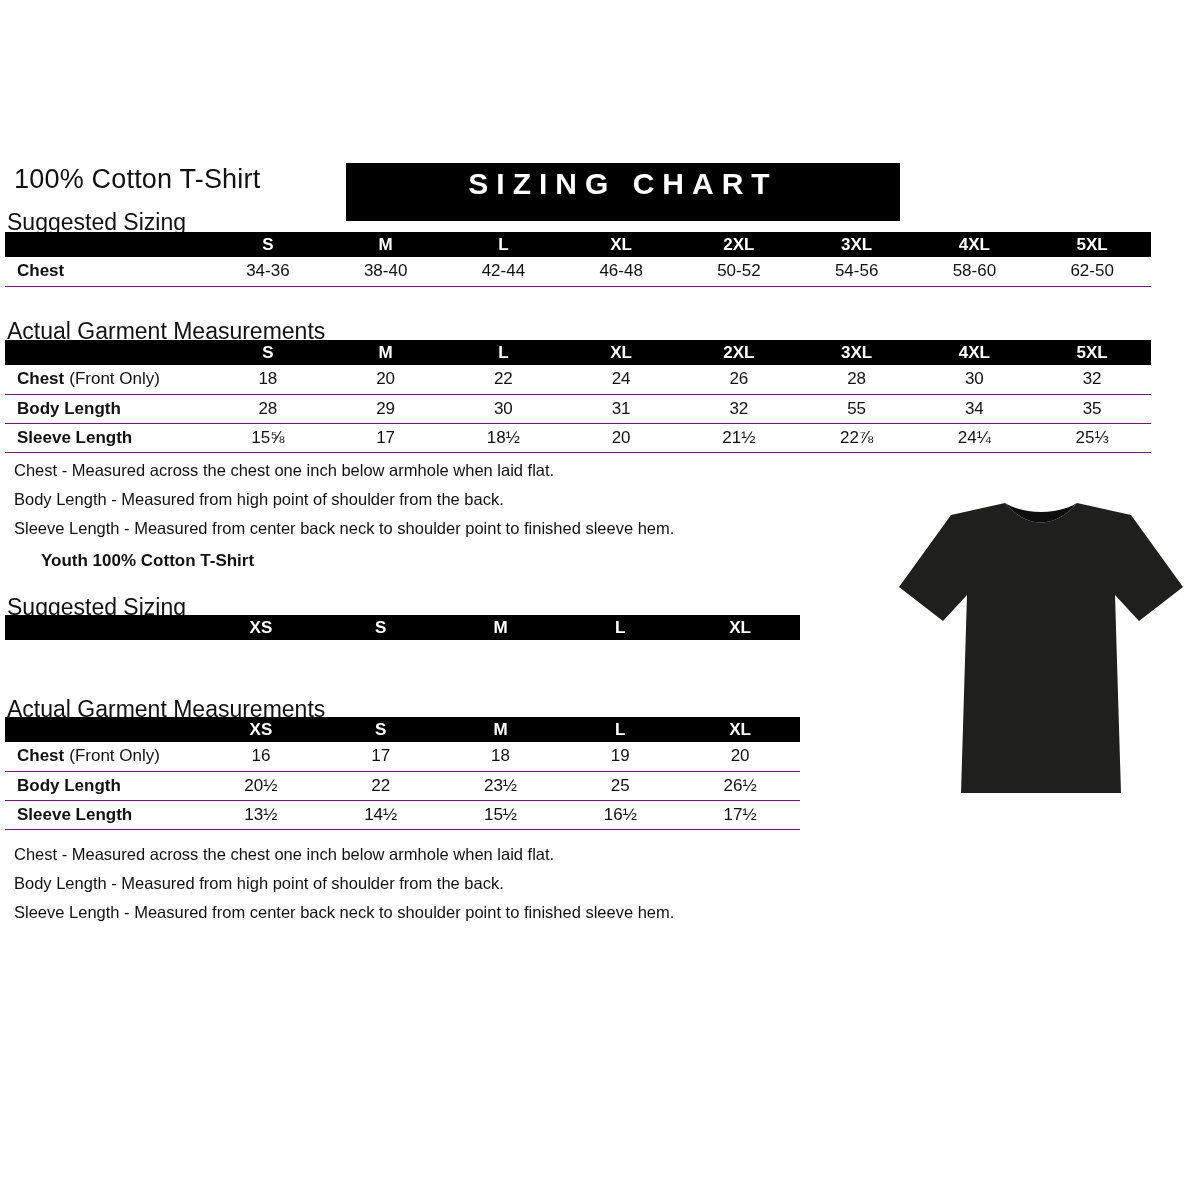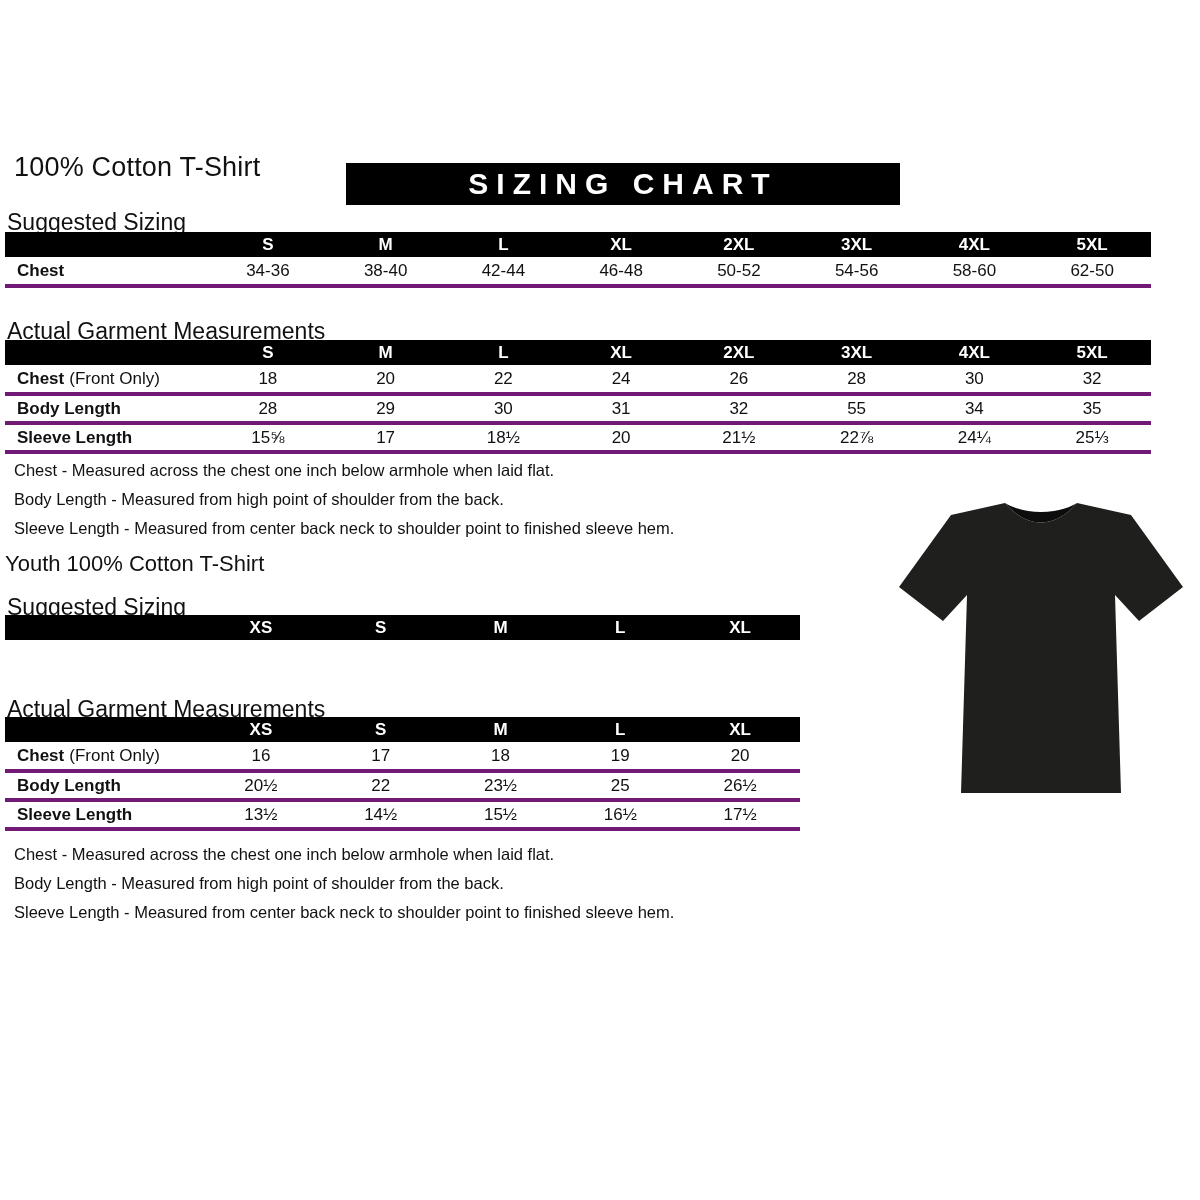--- a/index.html
+++ b/index.html
@@ -5,45 +5,45 @@
   * { margin:0; padding:0; box-sizing:border-box; }
   html,body { background:#fff; }
   body {
     width:1200px; height:1200px;
     font-family:"Liberation Sans", sans-serif;
     color:#111;
   }
   .canvas { position:relative; width:1200px; height:1200px; background:#fff; overflow:hidden; }
   .abs { position:absolute; }
 
-  .page-title { left:14px; top:152px; font-size:27px; font-weight:400; letter-spacing:0.2px; }
+  .page-title { left:14px; top:164px; font-size:27px; font-weight:400; letter-spacing:0.2px; }
   .banner {
-    left:346px; top:163px; width:554px; height:42px;
+    left:346px; top:163px; width:554px; height:58px;
     background:#000; color:#fff;
     font-size:30px; font-weight:700; letter-spacing:8px;
     text-align:center; line-height:42px;
   }
   .section-label { font-size:23px; color:#111; }
 
   table { border-collapse:collapse; table-layout:fixed; }
   th {
     background:#000; color:#fff;
     font-size:17px; font-weight:700;
     height:25px; text-align:center; vertical-align:middle;
   }
   td {
     font-size:17px; text-align:center; vertical-align:middle;
-    height:29px; border-bottom:4px solid #701a75;
+    height:29px; border-bottom:1px solid #701a75;
   }
   td.lbl { text-align:left; padding-left:12px; font-weight:700; white-space:nowrap; }
   td.lbl .suffix { font-weight:400; margin-left:5px; }
 
   .notes div { font-size:16.5px; line-height:18px; margin-bottom:11px; white-space:nowrap; }
 
-  .youth-title { font-size:22px; font-weight:400; }
+  .youth-title { font-size:17px; font-weight:700;margin-left:36px; }
 
   .tshirt-wrap { left:893px; top:477px; width:296px; height:338px; }
 </style>
 </head>
 <body>
 
 <div class="canvas">
 
   <div class="abs page-title">100% Cotton T-Shirt</div>
   <div class="abs banner">SIZING CHART</div>

